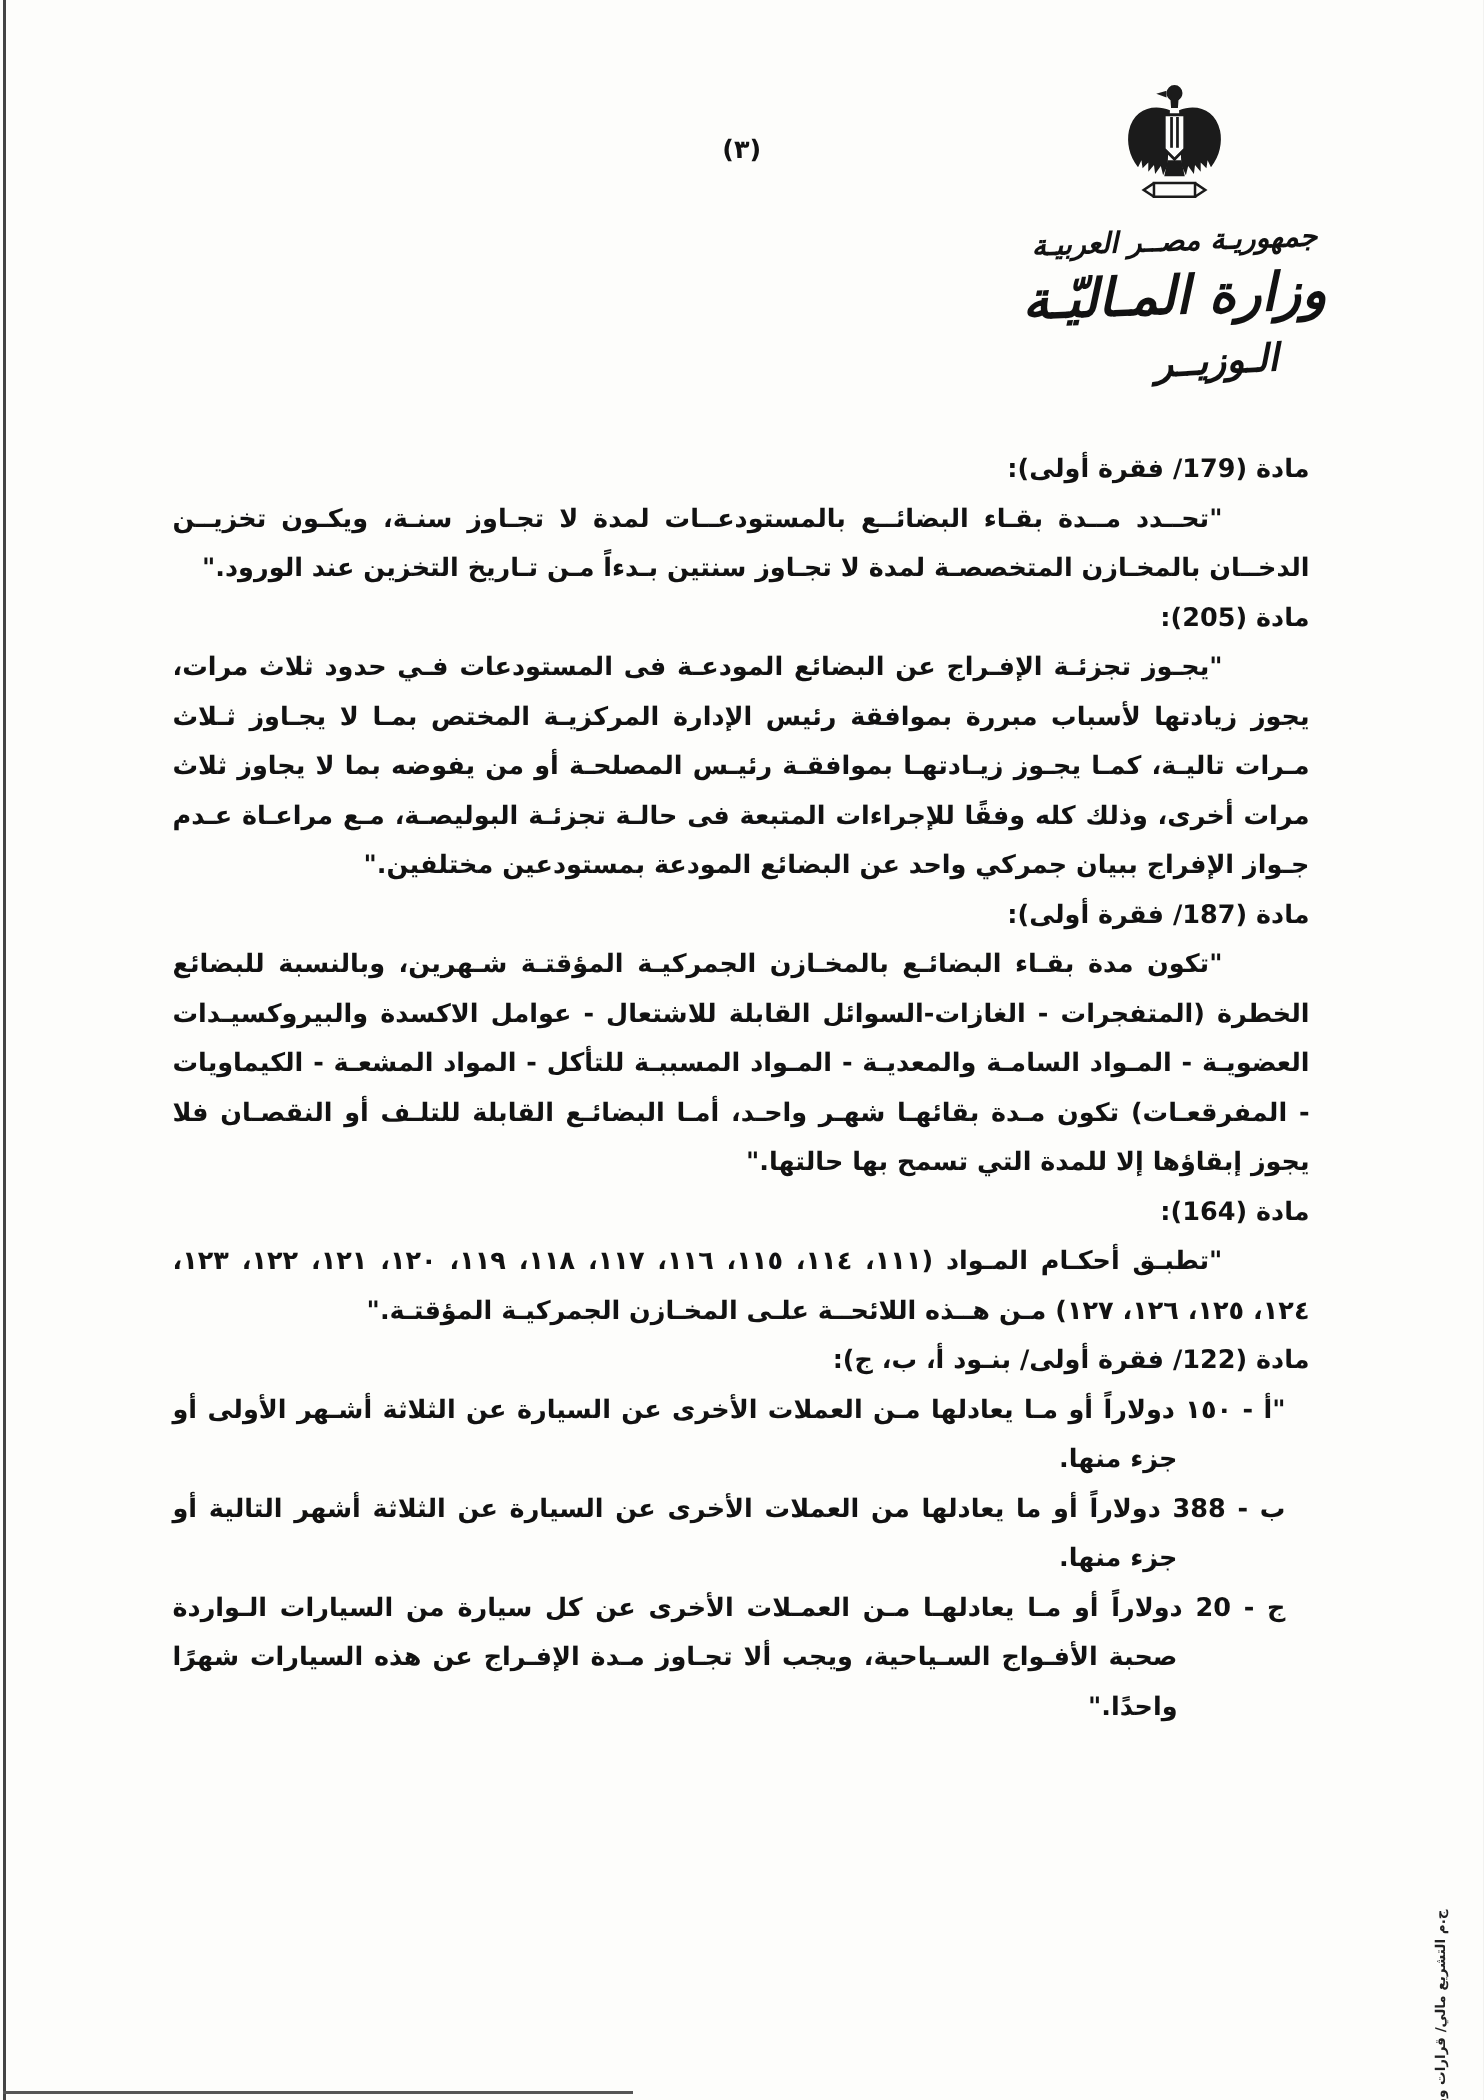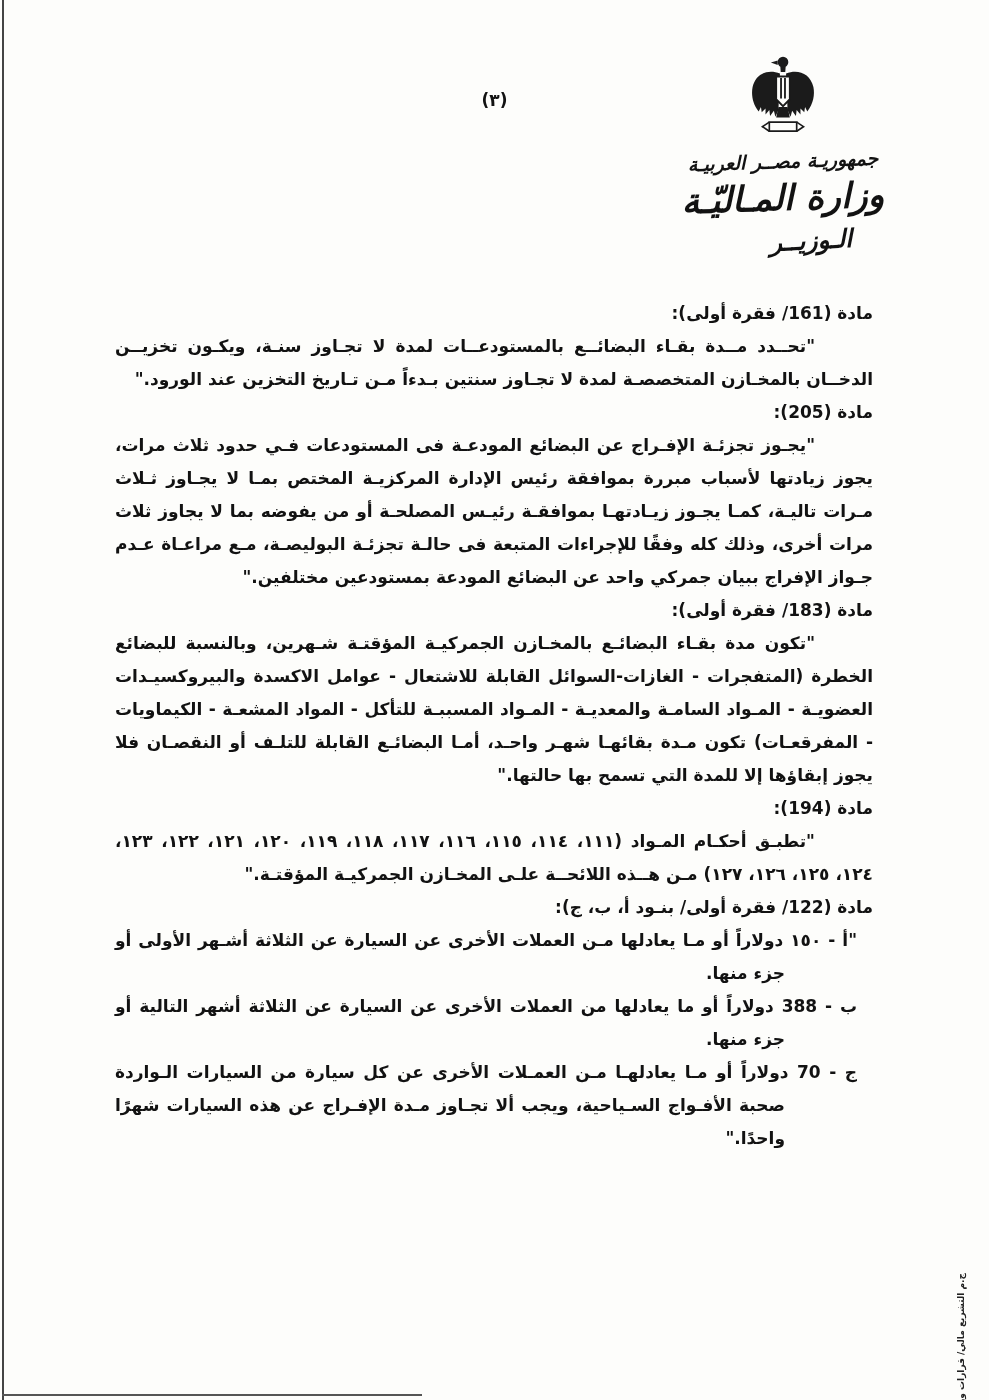--- a/index.html
+++ b/index.html
@@ -86,43 +86,43 @@
       </g>
     </svg>
     <div class="republic">جمهوريـة مصــر العربيـة</div>
     <div class="ministry">وزارة المـاليّـة</div>
     <div class="minister">الـوزيــر</div>
   </div>
 
   <div class="doc-body">
 
     <div class="article">
-      <div class="article-heading">مادة (161/ فقرة أولى):</div>
+      <div class="article-heading">مادة (179/ فقرة أولى):</div>
       <p class="article-body">"تحــدد مــدة بقـاء البضائــع بالمستودعــات لمدة لا تجـاوز سنـة، ويكـون تخزيــن الدخــان بالمخـازن المتخصصـة لمدة لا تجـاوز سنتين بـدءاً مـن تـاريخ التخزين عند الورود."</p>
     </div>
 
     <div class="article">
       <div class="article-heading">مادة (205):</div>
       <p class="article-body">"يجـوز تجزئـة الإفـراج عن البضائع المودعـة فى المستودعات فـي حدود ثلاث مرات، يجوز زيادتها لأسباب مبررة بموافقة رئيس الإدارة المركزيـة المختص بمـا لا يجـاوز ثـلاث مـرات تاليـة، كمـا يجـوز زيـادتهـا بموافقـة رئيـس المصلحـة أو من يفوضه بما لا يجاوز ثلاث مرات أخرى، وذلك كله وفقًا للإجراءات المتبعة فى حالـة تجزئـة البوليصـة، مـع مراعـاة عـدم جـواز الإفراج ببيان جمركي واحد عن البضائع المودعة بمستودعين مختلفين."</p>
     </div>
 
     <div class="article">
-      <div class="article-heading">مادة (183/ فقرة أولى):</div>
+      <div class="article-heading">مادة (187/ فقرة أولى):</div>
       <p class="article-body">"تكون مدة بقـاء البضائـع بالمخـازن الجمركيـة المؤقتـة شـهرين، وبالنسبة للبضائع الخطرة (المتفجرات - الغازات-السوائل القابلة للاشتعال - عوامل الاكسدة والبيروكسيـدات العضويـة - المـواد السامـة والمعديـة - المـواد المسببـة للتأكل - المواد المشعـة - الكيماويات - المفرقعـات) تكون مـدة بقائهـا شهـر واحـد، أمـا البضائـع القابلة للتلـف أو النقصـان فلا يجوز إبقاؤها إلا للمدة التي تسمح بها حالتها."</p>
     </div>
 
     <div class="article">
-      <div class="article-heading">مادة (194):</div>
+      <div class="article-heading">مادة (164):</div>
       <p class="article-body">"تطبـق أحكـام المـواد (١١١، ١١٤، ١١٥، ١١٦، ١١٧، ١١٨، ١١٩، ١٢٠، ١٢١، ١٢٢، ١٢٣، ١٢٤، ١٢٥، ١٢٦، ١٢٧) مـن هــذه اللائحــة علـى المخـازن الجمركيـة المؤقتـة."</p>
     </div>
 
     <div class="article">
       <div class="article-heading">مادة (122/ فقرة أولى/ بنـود أ، ب، ج):</div>
       <p class="item">"أ - ١٥٠ دولاراً أو مـا يعادلها مـن العملات الأخرى عن السيارة عن الثلاثة أشـهر الأولى أو جزء منها.</p>
       <p class="item">ب - 388 دولاراً أو ما يعادلها من العملات الأخرى عن السيارة عن الثلاثة أشهر التالية أو جزء منها.</p>
-      <p class="item">ج - 70 دولاراً أو مـا يعادلهـا مـن العمـلات الأخرى عن كل سيارة من السيارات الـواردة صحبة الأفـواج السـياحية، ويجب ألا تجـاوز مـدة الإفـراج عن هذه السيارات شهرًا واحدًا."</p>
+      <p class="item">ج - 20 دولاراً أو مـا يعادلهـا مـن العمـلات الأخرى عن كل سيارة من السيارات الـواردة صحبة الأفـواج السـياحية، ويجب ألا تجـاوز مـدة الإفـراج عن هذه السيارات شهرًا واحدًا."</p>
     </div>
 
   </div>
 
   <div class="footer-ref">ج.م التشريع مالي/ قرارات وزير/٣/١١/١٢/٢٠٢٥</div>
 
 </div>
 
 </body></html>

